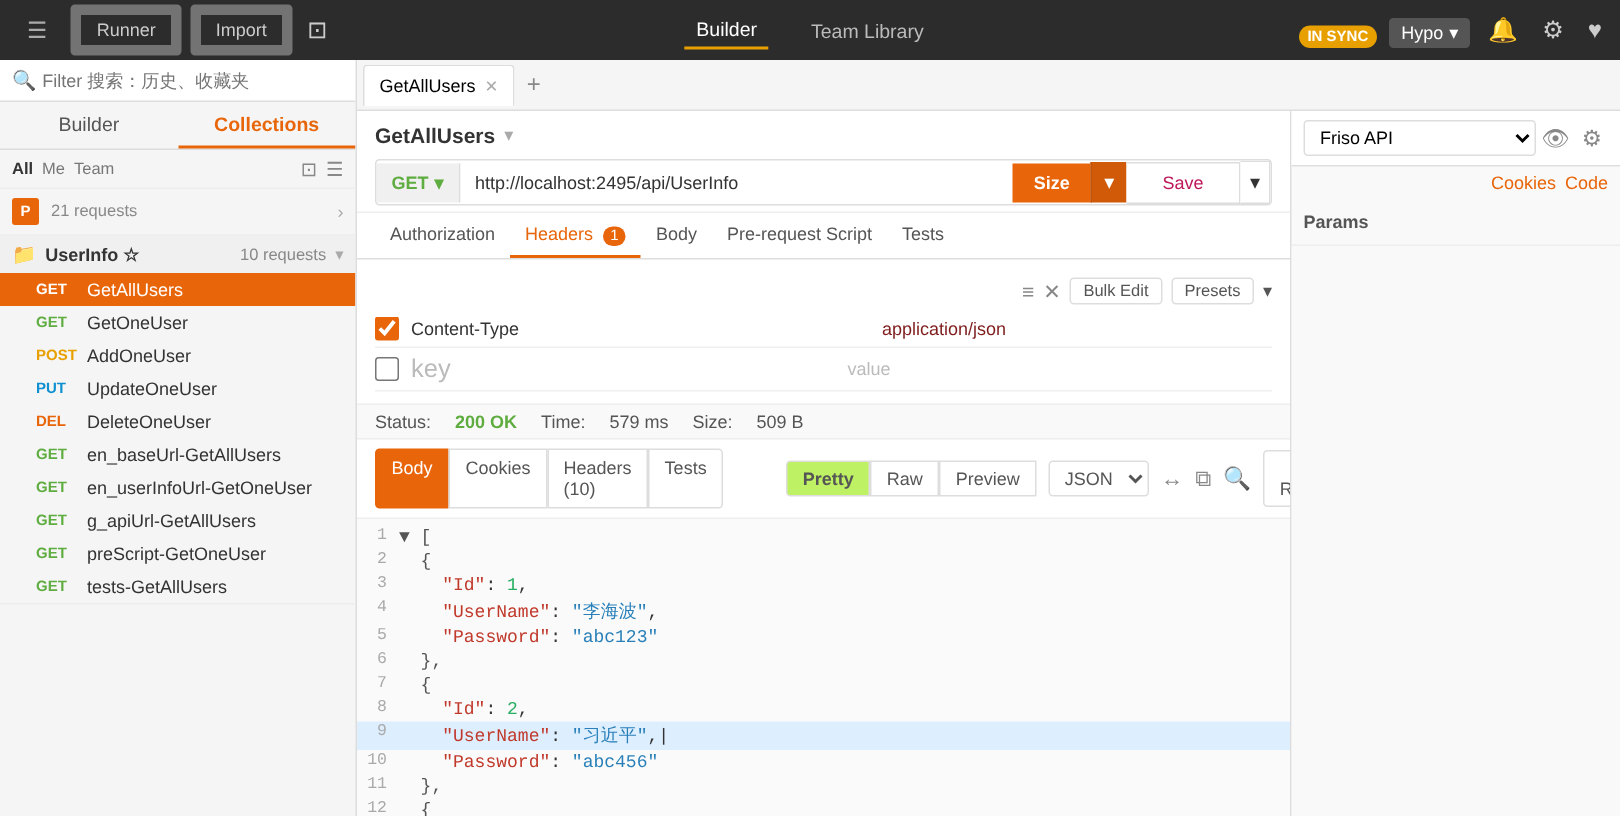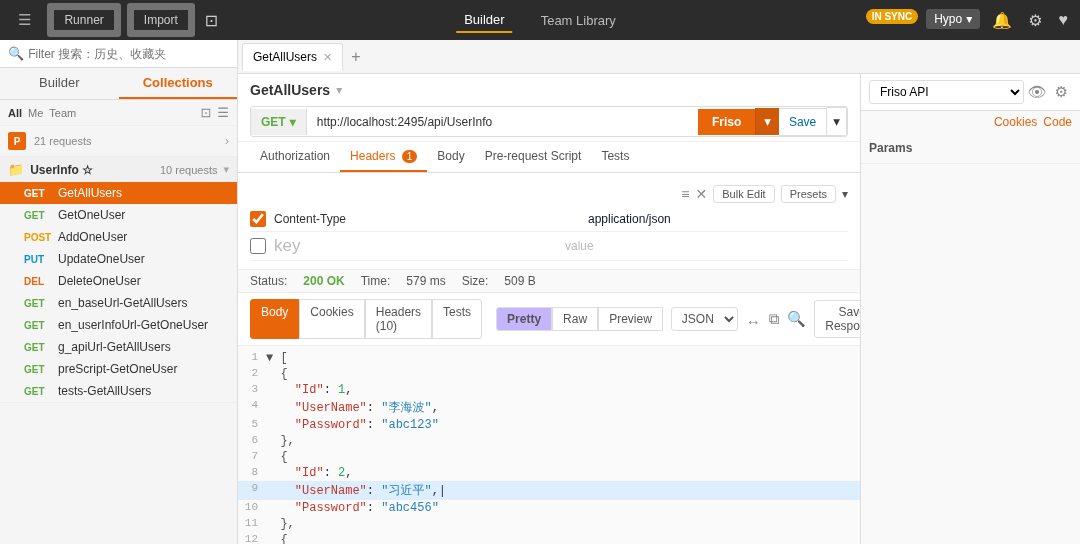--- a/index.html
+++ b/index.html
@@ -5,21 +5,21 @@
     * { box-sizing: border-box; margin: 0; padding: 0; }
     body { font-family: 'Segoe UI', Arial, sans-serif; font-size: 12px; background: #fff; overflow: hidden; width: 1080px; height: 544px; }
 
     
     .top-bar {
       display: flex; align-items: center; background: #2c2c2c; height: 40px;
       padding: 0 8px; gap: 8px; position: relative;
     }
     .top-bar-left { display: flex; align-items: center; gap: 6px; }
     .top-bar-center { position: absolute; left: 50%; transform: translateX(-50%); display: flex; gap: 20px; align-items: center; }
-    .top-bar-right { margin-left: auto; display: flex; align-items: flex-start; gap: 8px; }
+    .top-bar-right { margin-left: auto; display: flex; align-items: flex-end; gap: 8px; }
     .tb-btn {
       background: transparent; border: 7px solid #737373; color: #ccc; padding: 3px 10px;
       border-radius: 3px; cursor: pointer; font-size: 12px;
     }
     .tb-icon-btn {
       background: transparent; border: none; color: #ccc; cursor: pointer; font-size: 16px; padding: 2px 4px;
     }
     .sync-badge {
       background: #e8a000; color: #fff; font-size: 10px; padding: 2px 6px; border-radius: 10px; font-weight: bold;
     }
@@ -126,42 +126,42 @@
     .url-input {
       flex: 1; border: none; outline: none; padding: 6px 10px; font-size: 12px; color: #333;
     }
     .send-btn {
       background: #e8650a; color: #fff; border: none; padding: 6px 14px; font-size: 12px; font-weight: bold; cursor: pointer;
     }
     .send-arrow {
       background: #d05a08; color: #fff; border: none; border-left: 1px solid #c0530a; padding: 6px 8px; cursor: pointer;
     }
     .save-btn {
-      background: #fff; border: 1px solid #ddd; border-left: none; padding: 6px 10px; font-size: 12px; cursor: pointer; color: #0369a1;
+      background: #fff; border: 1px solid #ddd; border-left: none; padding: 6px 24px; font-size: 12px; cursor: pointer; color: #be185d;
     }
     .save-arrow {
       background: #fff; border: 1px solid #ddd; border-left: none; padding: 6px 6px; cursor: pointer; color: #333;
     }
 
     
     .req-tabs {
       display: flex; border-bottom: 1px solid #ddd; padding: 0 12px; background: #fff;
     }
     .req-tab {
       padding: 7px 10px; font-size: 12px; color: #555; cursor: pointer; border-bottom: 2px solid transparent;
     }
     .req-tab.active { color: #e8650a; border-bottom: 2px solid #e8650a; text-align: right; }
     .req-tab .badge { font-size: 10px; background: #e8650a; color: #fff; border-radius: 8px; padding: 1px 5px; margin-left: 3px; }
 
     
     .headers-table { padding: 8px 12px; border-bottom: 1px solid #eee; }
     .header-row { display: flex; align-items: center; padding: 4px 0; border-bottom: 1px solid #f0f0f0; gap: 8px; }
     .header-check { width: 16px; height: 16px; accent-color: #e8650a; }
     .header-key { flex: 1; color: #333; font-size: 12px; }
-    .header-value { flex: 1; color: #0f172a; font-size: 12px; margin-left: 46px; }
+    .header-value { flex: 1; color: #7f1d1d; font-size: 12px; margin-left: 46px; }
     .header-key-placeholder { flex: 1; color: #bbb; font-size: 17px; }
     .header-value-placeholder { flex: 1; color: #bbb; font-size: 12px; }
     .bulk-edit-btn { background: #fff; border: 1px solid #ddd; padding: 2px 8px; font-size: 11px; cursor: pointer; border-radius: 3px; color: #555; }
     .presets-btn { background: #fff; border: 1px solid #ddd; padding: 2px 8px; font-size: 11px; cursor: pointer; border-radius: 3px; color: #555; }
     .header-top-row { display: flex; align-items: center; justify-content: flex-end; padding: 4px 0 4px; gap: 6px; }
     .eq-icon { color: #888; font-size: 14px; cursor: pointer; }
     .x-icon { color: #888; font-size: 14px; cursor: pointer; }
 
     
     .response-section { flex: 1; display: flex; flex-direction: column; overflow: hidden; background: #fff; }
@@ -170,21 +170,21 @@
     }
     .resp-tabs { display: flex; gap: 0; }
     .resp-tab { padding: 5px 10px; font-size: 12px; color: #555; cursor: pointer; border: 1px solid #ddd; }
     .resp-tab:first-child { border-radius: 3px 0 0 3px; }
     .resp-tab:last-child { border-radius: 0 3px 3px 0; }
     .resp-tab.active { background: #e8650a; color: #fff; border-color: #e8650a; }
 
     .resp-format { display: flex; gap: 0; margin-left: 6px; }
     .resp-format-btn { padding: 4px 10px; font-size: 12px; color: #555; cursor: pointer; border: 1px solid #ddd; background: #fff; }
     .resp-format-btn:first-child { border-radius: 3px 0 0 3px; }
-    .resp-format-btn.active { background: #c4b5fd; font-weight: bold; }
+    .resp-format-btn.active { background: #bef264; font-weight: bold; margin-left: 28px; }
 
     .format-select {
       border: 1px solid #ddd; padding: 3px 6px; font-size: 12px; color: #555; border-radius: 3px; cursor: pointer; background: #fff;
     }
     .resp-icon-btn { background: none; border: none; color: #888; cursor: pointer; font-size: 15px; }
     .save-response-btn {
       background: #fff; border: 1px solid #ddd; padding: 4px 10px; font-size: 12px; cursor: pointer; border-radius: 3px; color: #555; margin-left: auto;
     }
 
     
@@ -354,21 +354,21 @@
             <span class="req-title-name">GetAllUsers</span>
             <span class="req-title-arrow">▾</span>
           </div>
 
           <div class="url-bar">
             <div class="method-select">
               <span>GET</span>
               <span>▾</span>
             </div>
             <input type="text" class="url-input" value="http://localhost:2495/api/UserInfo" style="">
-            <button class="send-btn">Friso</button>
+            <button class="send-btn">Size</button>
             <button class="send-arrow">▾</button>
             <button class="save-btn">Save</button>
             <button class="save-arrow">▾</button>
           </div>
         </div>
 
         <div class="req-tabs">
           <div class="req-tab">Authorization</div>
           <div class="req-tab active">Headers <span class="badge">1</span></div>
           <div class="req-tab">Body</div>

